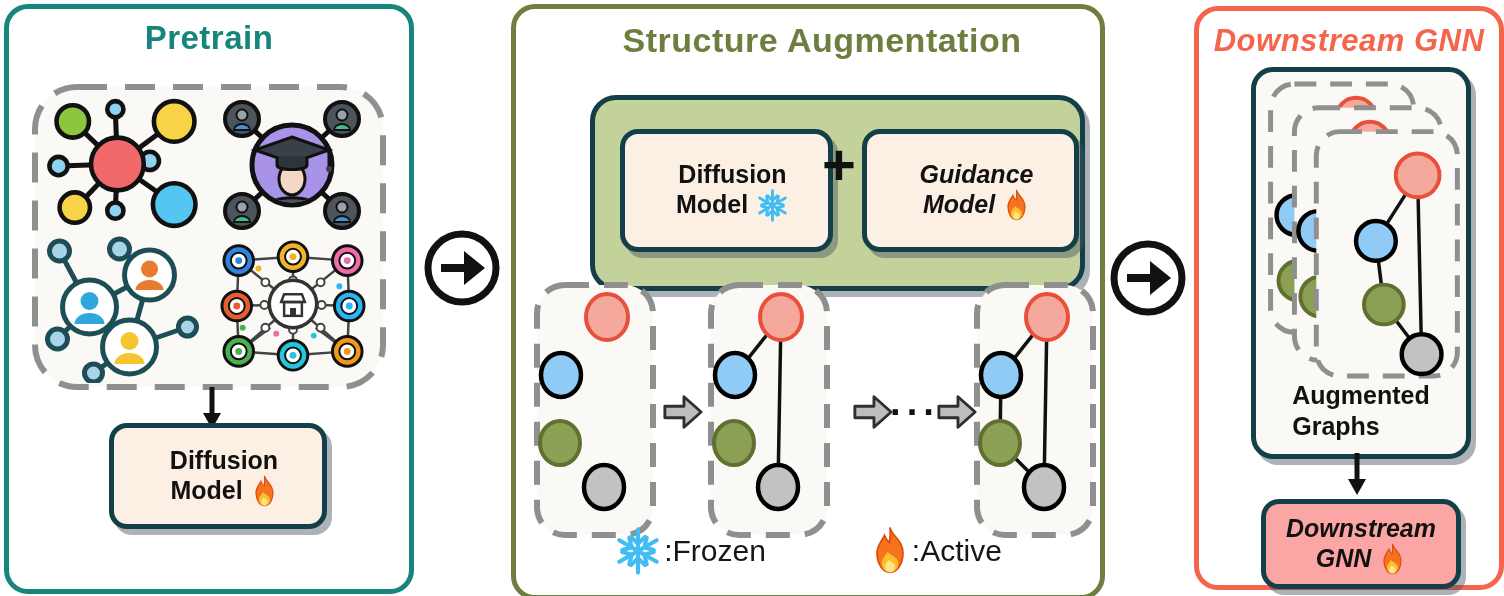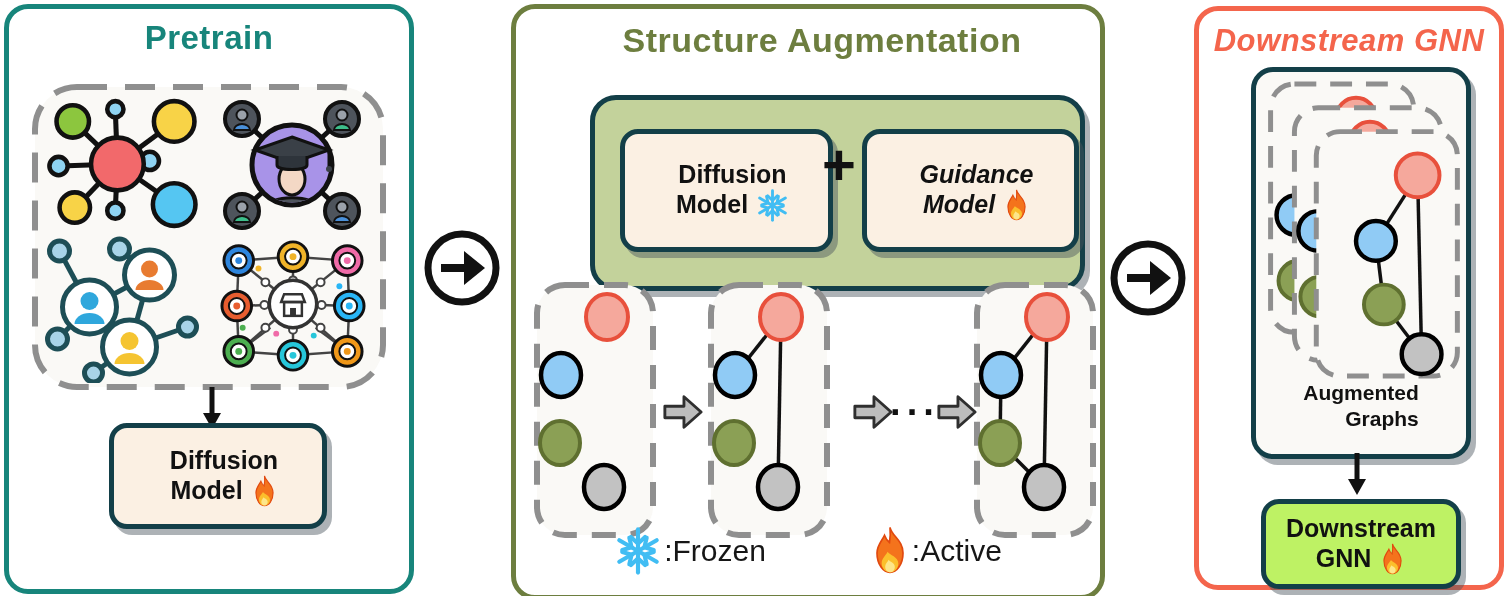--- a/index.html
+++ b/index.html
@@ -21,21 +21,21 @@
   .gicon{position:absolute;}
   .gicon svg{width:100%;height:100%;display:block;}
 
   .module-box{
     position:absolute;border:5px solid #133F48;border-radius:18px;
     display:flex;align-items:center;justify-content:center;text-align:center;
     font-weight:700;font-size:25px;line-height:1.2;
     box-shadow:5px 6px 0 rgba(73,84,94,.45);
   }
   .cream{background:#FBF0E3;padding-left:12px;}
-  .bluebox{background:#bef264;}
+  .bluebox{background:#fca5a5;font-style:italic;}
   .label-lines{display:flex;flex-direction:column;align-items:center;}
   .label-row{display:flex;align-items:flex-start;justify-content:center;gap:8px;}
 
   .green-container{
     position:absolute;left:74px;top:86px;width:485px;height:186px;
     background:#C3D29B;border:5px solid #133F48;border-radius:26px;
     box-shadow:5px 6px 0 rgba(73,84,94,.45);
   }
   .plus-sign{position:absolute;left:222px;top:36px;width:44px;text-align:center;
     font-size:58px;font-weight:700;color:#111;line-height:1;}
@@ -48,21 +48,21 @@
   .legend-row{position:absolute;left:0;right:0;top:516px;display:flex;justify-content:center;align-items:center;gap:104px;text-align:right;}
   .legend-item{display:flex;align-items:center;gap:2px;}
   .legend-label{font-size:30px;font-weight:400;color:#161616;}
 
   .stack-box{
     position:absolute;left:52px;top:56px;width:210px;height:382px;
     background:#FAF9F6;border:5px solid #133F48;border-radius:22px;
     box-shadow:5px 6px 0 rgba(73,84,94,.45);
     display:flex;flex-direction:column;align-items:center;
   }
-  .stack-label{font-weight:700;font-size:21px;line-height:1.25;text-align:right;margin-top:-2px;color:#111;}
+  .stack-label{font-weight:700;font-size:25px;line-height:1.25;text-align:left;margin-top:-2px;color:#111;}
 
   .circ-arrow{position:absolute;width:84px;height:84px;}
   .down-arrow{position:absolute;width:22px;height:42px;}
 
   .icon-sm{width:27px;height:33px;}
   .icon-snow-sm{width:33px;height:33px;}
   .icon-flame-lg{width:40px;height:52px;}
   .icon-snow-lg{width:48px;height:48px;}
 </style>
 </head>

